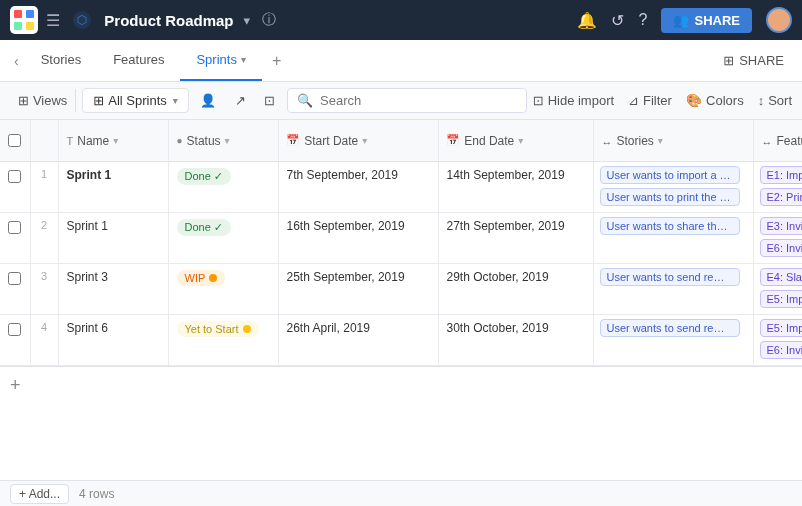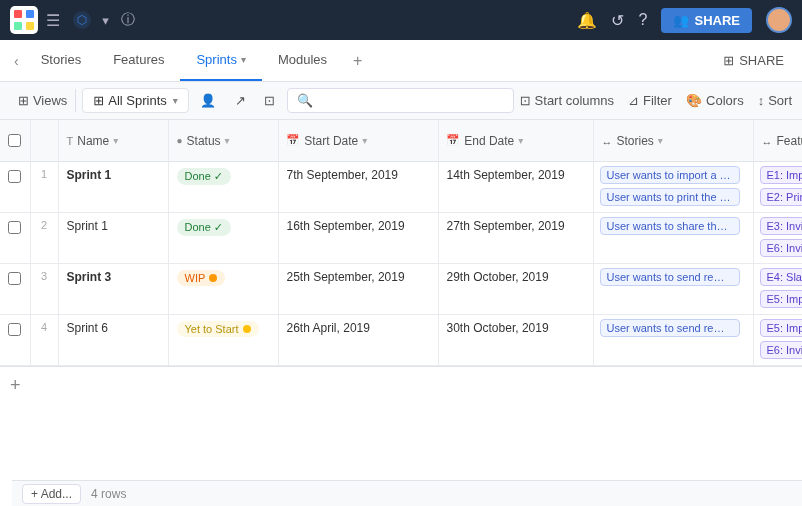--- a/index.html
+++ b/index.html
@@ -62,21 +62,21 @@
     .yts-dot { width: 8px; height: 8px; border-radius: 50%; background: #ffc107; display: inline-block; }
 
     .story-chip { background: #f0f4ff; border: 1px solid #c5d0f5; border-radius: 4px; padding: 2px 6px; font-size: 11px; color: #3a5bc7; margin-bottom: 2px; white-space: nowrap; overflow: hidden; text-overflow: ellipsis; max-width: 140px; display: block; }
     .feature-chip { background: #f3f0ff; border: 1px solid #c9bdf5; border-radius: 4px; padding: 2px 6px; font-size: 11px; color: #5a3ecb; margin-bottom: 2px; white-space: nowrap; overflow: hidden; text-overflow: ellipsis; max-width: 140px; display: block; }
 
     .cell-multi { display: flex; flex-direction: column; gap: 2px; padding: 4px 6px; }
 
     .add-row { height: 38px; display: flex; align-items: center; padding: 0 10px; border-top: 1px solid #e0e3e8; }
     .add-row-btn { color: #888; font-size: 18px; cursor: pointer; background: none; border: none; }
 
-    .footer-bar { background: #f8f9fa; border-top: 1px solid #e0e3e8; height: 26px; display: flex; align-items: center; padding: 0 10px; gap: 10px; margin-left: 12px; }
+    .footer-bar { background: #f8f9fa; border-top: 1px solid #e0e3e8; height: 26px; display: flex; align-items: center; padding: 0 10px; gap: 10px; }
     .footer-add { display: flex; align-items: center; gap: 4px; font-size: 12px; color: #555; cursor: pointer; background: #fff; border: 1px solid #dde; border-radius: 4px; padding: 2px 8px; }
     .footer-label { font-size: 12px; color: #888; }
     .checkbox-cell { display: flex; align-items: center; justify-content: center; padding: 8px 4px; }
     input[type=checkbox] { width: 13px; height: 13px; cursor: pointer; }
 
     .th-sort-icon { color: #aaa; font-size: 10px; }
   </style>
 </head>
 <body>
 
@@ -87,20 +87,21 @@
     <rect x="4" y="4" width="8" height="8" rx="1" fill="#ff5252"></rect>
     <rect x="16" y="4" width="8" height="8" rx="1" fill="#448aff"></rect>
     <rect x="4" y="16" width="8" height="8" rx="1" fill="#69f0ae"></rect>
     <rect x="16" y="16" width="8" height="8" rx="1" fill="#ffd740"></rect>
   </svg>
   <span class="topbar-menu-icon">☰</span>
   <svg width="20" height="20" viewBox="0 0 20 20" style="margin-left:4px">
     <circle cx="10" cy="10" r="9" fill="#3a7bd5" opacity="0.15"></circle>
     <text x="10" y="14" text-anchor="middle" font-size="12" fill="#3a7bd5">⬡</text>
   </svg>
+  <span class="topbar-title">Product Roadmap</span>
   <span class="topbar-chevron">▾</span>
   <span class="topbar-info" style="font-size:14px;color:#aab;">ⓘ</span>
   <div class="topbar-spacer"></div>
   <div class="topbar-icons">
     <span class="topbar-icon">🔔</span>
     <span class="topbar-icon">↺</span>
     <span class="topbar-icon">?</span>
     <button class="share-btn">
       <span>👥</span>
       <span>SHARE</span>
@@ -114,23 +115,20 @@
   <div class="tab">
     <span>Stories</span>
   </div>
   <div class="tab">
     <span>Features</span>
   </div>
   <div class="tab active">
     <span>Sprints</span>
     <span class="tab-chevron">▾</span>
   </div>
-  <div class="tab">
-    <span>Modules</span>
-  </div>
   <div class="tab-add">+</div>
   <div class="tab-spacer"></div>
   <div class="apps-btn">
     <span>⊞</span>
     <span>SHARE</span>
   </div>
 </div>
 
 <div class="toolbar">
   <div class="toolbar-views">
@@ -146,25 +144,26 @@
     <span>👤</span>
   </div>
   <div class="toolbar-group">
     <span>↗</span>
   </div>
   <div class="toolbar-group">
     <span>⊡</span>
   </div>
   <div class="search-box">
     <span style="color:#aaa;font-size:13px">🔍</span>
+    <input type="text" placeholder="Search" style="">
   </div>
   <div class="toolbar-right">
     <div class="toolbar-action">
       <span>⊡</span>
-      <span>Start columns</span>
+      <span>Hide import</span>
     </div>
     <div class="toolbar-action">
       <span>⊿</span>
       <span>Filter</span>
     </div>
     <div class="toolbar-action">
       <span>🎨</span>
       <span>Colors</span>
     </div>
     <div class="toolbar-action">
@@ -299,21 +298,21 @@
         <tr>
           <td class="col-check">
             <div class="checkbox-cell">
               <input type="checkbox" style="">
             </div>
           </td>
           <td>
             <div class="td-inner" style="text-align:center;color:#aaa;font-size:11px">3</div>
           </td>
           <td>
-            <div class="td-inner" style="font-weight:700">Sprint 3</div>
+            <div class="td-inner" style="font-weight:400">Sprint 3</div>
           </td>
           <td>
             <div class="td-inner"><span class="status-badge status-wip">WIP <span class="wip-dot"></span></span></div>
           </td>
           <td>
             <div class="td-inner">25th September, 2019</div>
           </td>
           <td>
             <div class="td-inner">29th October, 2019</div>
           </td>

